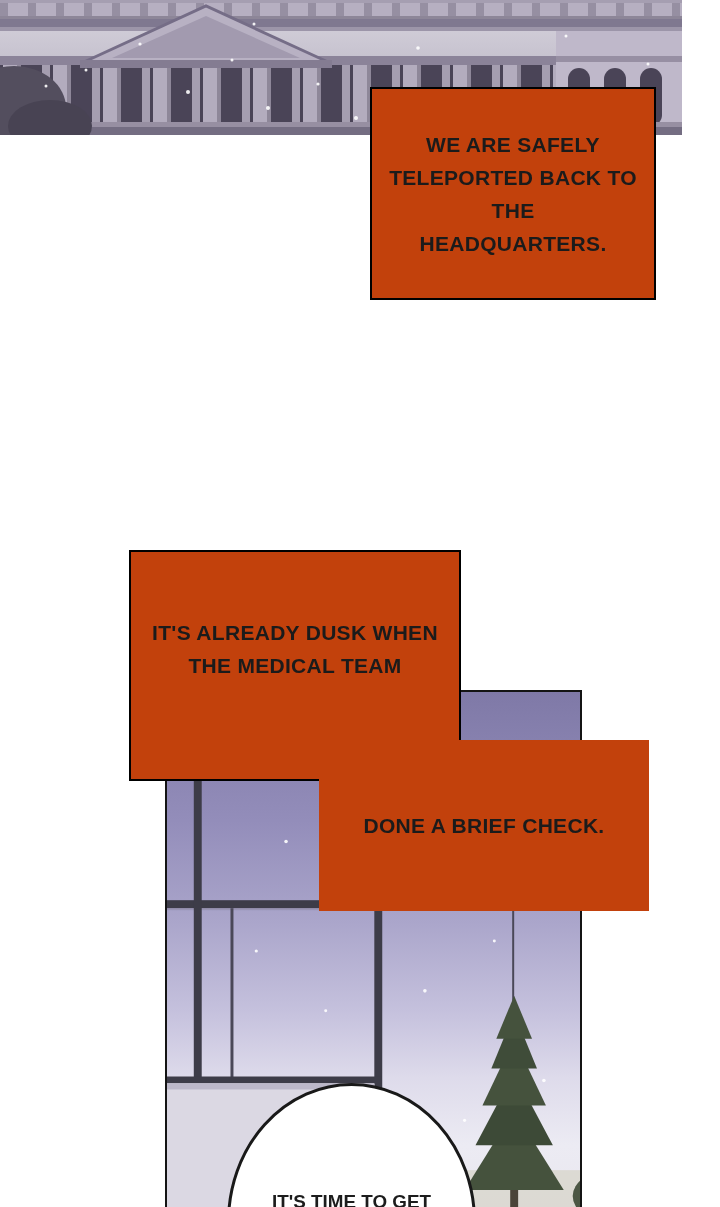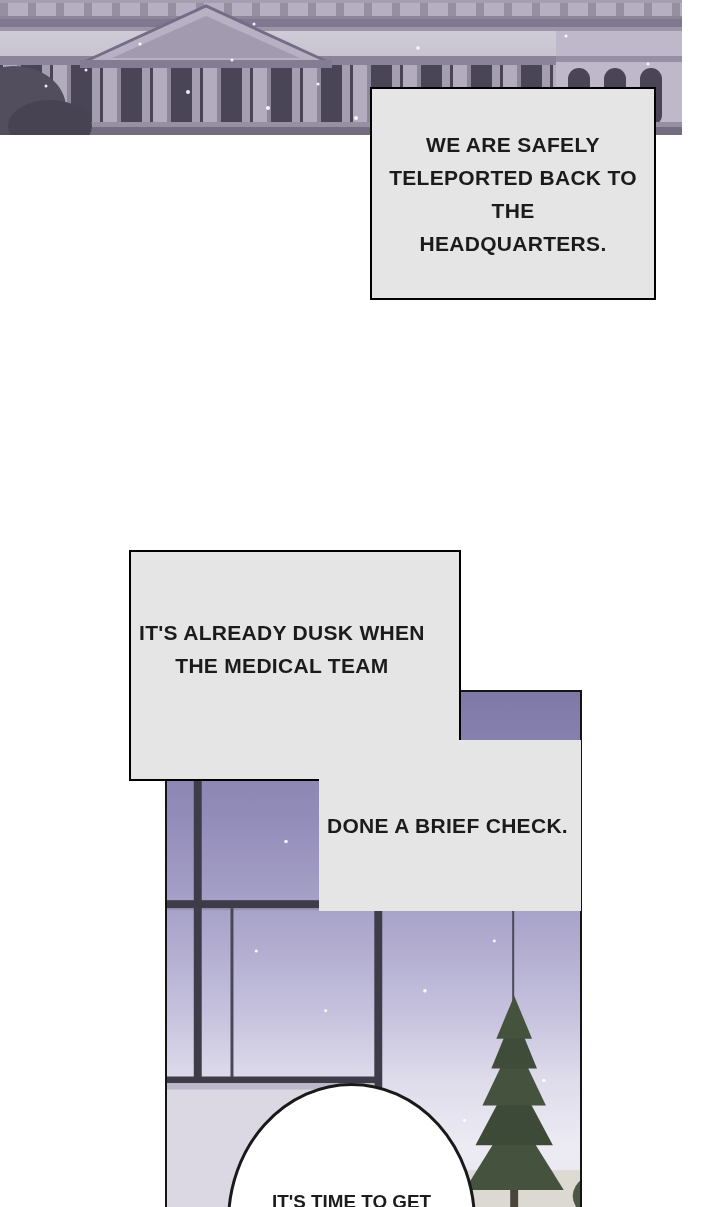--- a/index.html
+++ b/index.html
@@ -14,38 +14,38 @@
   .panel { position: absolute; }
   #hq-panel { left: 0; top: 0; width: 682px; height: 135px; z-index: 1; }
   #dusk-panel {
     left: 165px; top: 690px; width: 417px; height: 517px;
     border: 2px solid #141414; border-bottom: none;
     box-sizing: border-box; overflow: hidden; z-index: 1;
   }
   #dusk-panel svg { display: block; }
   .caption {
     position: absolute;
-    background: #e5e5e5;
-    display: flex; align-items: center; 
+    background: #c2410c;
+    display: flex; align-items: center; justify-content: center;
     text-align: center;
     color: #1b1b1b;
     font-weight: bold;
     box-sizing: border-box;
   }
   .caption-text {
     white-space: pre-line;
     font-size: 21px;
     line-height: 33px;
     letter-spacing: 0.3px;
     padding: 0 8px;
   }
   #caption1 { left: 370px; top: 87px;  width: 286px; height: 213px; border: 2px solid #000; z-index: 4; }
   #caption2 { left: 129px; top: 550px; width: 332px; height: 231px; border: 2px solid #000; z-index: 4; }
   #caption2 .caption-text { padding-bottom: 34px; }
-  #caption3 { left: 319px; top: 740px; width: 262px; height: 171px; z-index: 5; }
+  #caption3 { left: 319px; top: 740px; width: 330px; height: 171px; z-index: 5; }
   svg text { font-family: "Liberation Sans", sans-serif; }
 </style>
 </head>
 <body>
 
 <div class="page">
 
   <div class="panel" id="hq-panel">
     <svg width="682" height="135" viewBox="0 0 682 135">
       <defs>

